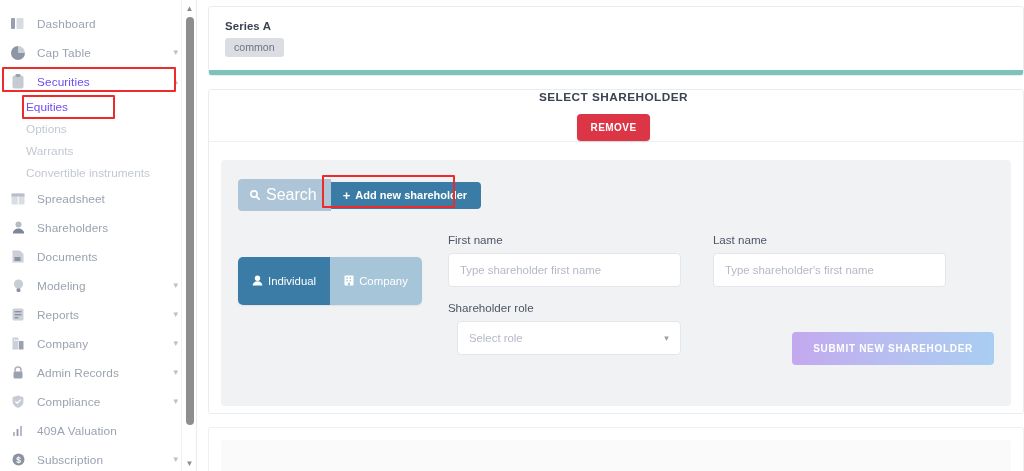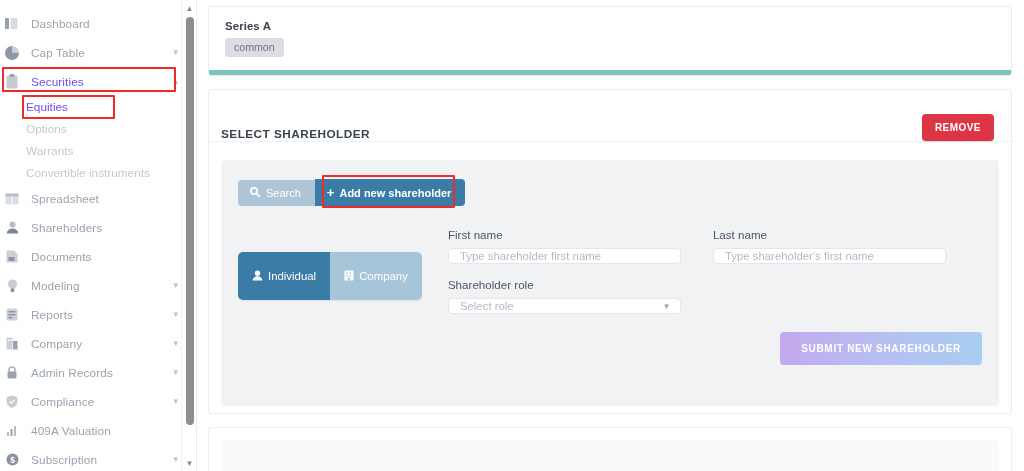--- a/index.html
+++ b/index.html
@@ -18,21 +18,21 @@
     background: #ffffff;
     border-right: 1px solid #e9ecef;
     flex: 0 0 197px;
     overflow: hidden;
   }
   .nav { padding-top: 9px; }
   .nav-item {
     position: relative;
     display: flex; align-items: center;
     height: 29px;
-    padding-left: 4px;
+    padding-left: 10px;
     cursor: pointer;
     white-space: nowrap;
   }
   .nav-ico {
     width: 16px; height: 16px;
     margin-right: 11px;
     display: flex; align-items: center; justify-content: center;
     flex: 0 0 16px;
   }
   .nav-ico svg { display:block; }
@@ -89,21 +89,21 @@
   }
 
   
   .main {
     flex: 1 1 auto;
     position: relative;
     height: 471px;
     background: #ffffff;
     overflow: hidden;
     padding-left: 11px;
-    padding-right: 12px;
+    padding-right: 0;
   }
 
   .card {
     background: #ffffff;
     border: 1px solid #e9edf1;
     border-radius: 3px;
   }
 
   
   .card-top {
@@ -135,22 +135,23 @@
 
   
   .card-main {
     margin-top: 13px;
     height: 325px;
     position: relative;
   }
   .card-head {
     height: 52px;
     border-bottom: 1px solid #eef1f4;
-    display: flex; align-items: flex-end; justify-content: space-between;
+    display: flex; align-items: center; justify-content: space-between;
     padding: 0 17px 0 12px;
+    flex-direction: column;
   }
   .card-head h2 {
     font-size: 11.8px;
     font-weight: bold;
     color: #3b4250;
     letter-spacing: .45px;
   }
   .btn-remove {
     background: #dc3545;
     color: #ffffff;
@@ -174,21 +175,21 @@
     padding: 19px 17px 0 17px;
   }
 
   .btn-row { display: flex; align-items: center; position: relative; }
   .btn-search {
     display: flex; align-items: center; gap: 6px;
     background: #adc5d6;
     color: #ffffff;
     border: none;
     border-radius: 4px 0 0 4px;
-    font-size: 11px;
+    font-size: 16px;
     padding: 7px 14px 7px 12px;
     cursor: pointer;
   }
   .btn-search .lbl { font-weight: normal; }
   .btn-add {
     display: flex; align-items: center; gap: 5px;
     background: #3a7ca5;
     color: #ffffff;
     border: none;
     border-radius: 0 4px 4px 0;
@@ -228,34 +229,35 @@
   .field { display: flex; flex-direction: column; }
   .field.w1 { width: 233px; }
   .field.w2 { width: 233px; }
   .field-label {
     font-size: 11.6px;
     color: #4d5566;
     margin-bottom: 7px;
     font-weight: normal;
   }
   .field input, .field .sel-box {
-    height: 16px;
+    height: 34px;
     border: 1px solid #e3e6ea;
     border-radius: 4px;
     background: #ffffff;
     font-size: 11.4px;
     color: #3b4250;
     padding: 0 11px;
     outline: none;
     font-family: "Liberation Sans", sans-serif;
   }
   .field input::placeholder { color: #b4b9c4; }
   .sel-box {
     display: flex; align-items: center; justify-content: space-between;
     cursor: pointer;
+    margin-left: 9px;
   }
   .sel-box .ph { color: #b4b9c4; }
   .sel-box .chev { color: #9aa1ad; font-size: 9px; }
   .field-row.second { margin-top: 14px; }
 
   .submit-wrap {
     position: absolute;
     right: 17px; bottom: 41px;
   }
   .btn-submit {

